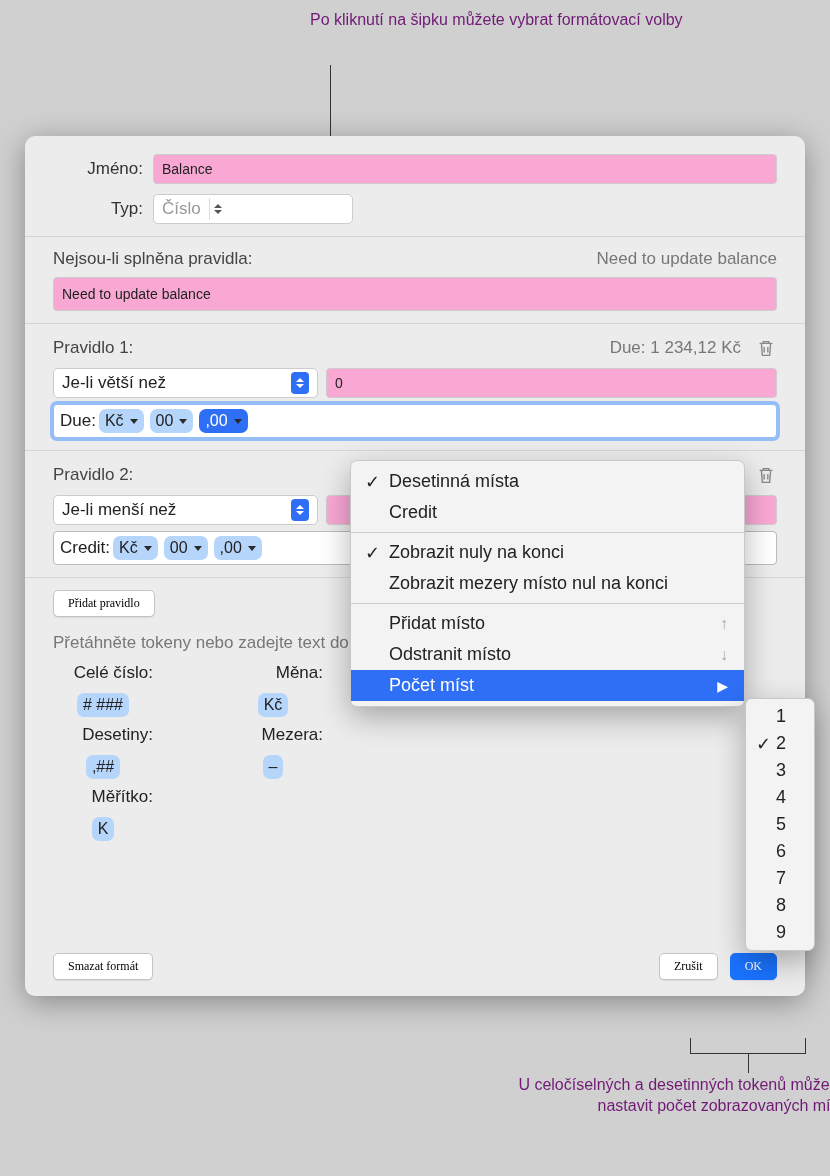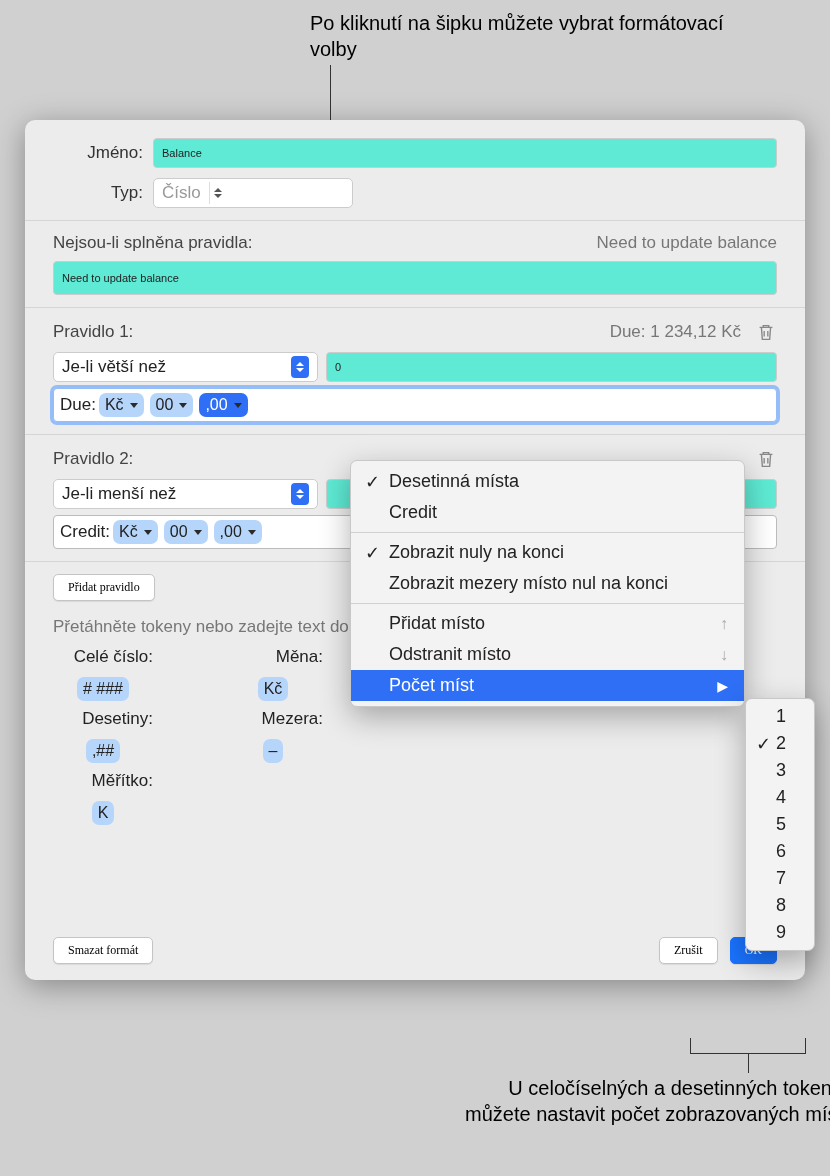--- a/index.html
+++ b/index.html
@@ -8,46 +8,46 @@
     background: #d0d0d0;
     width: 830px;
     height: 1176px;
     position: relative;
     overflow: hidden;
     font-size: 17px;
     color: #222;
   }
   .annotation {
     position: absolute;
-    font-size: 20px;
-    color: #000000;
+    font-size: 16px;
+    color: #701a75;
     line-height: 1.3;
   }
   .ann-top { top: 10px; left: 310px; width: 450px; }
   .ann-bot { top: 1075px; left: 463px; width: 380px; text-align: right; }
   .callout-line { position: absolute; background: #333; }
   .callout-v1 { left: 330px; top: 65px; width: 1px; height: 82px; }
   .callout-bracket { position:absolute; left:690px; top:1038px; width:116px; height:16px; border-bottom:1px solid #333; border-left:1px solid #333; border-right:1px solid #333;}
   .callout-bstem { position:absolute; left:748px; top:1053px; width:1px; height:20px; background:#333;}
   .panel {
     position: absolute;
-    left: 25px; top: 120px;
+    left: 25px; top: 136px;
     width: 780px; height: 860px;
     background: #ececec;
     border-radius: 10px;
     box-shadow: 0 6px 30px rgba(0,0,0,0.35);
     padding: 18px 28px;
   }
   .row { display: flex; align-items: center; margin-bottom: 10px; }
   .lbl { width: 90px; text-align: right; margin-right: 10px; color: #333; }
   .textfield {
-    flex: 1; height: 30px; background: #5eead4;
+    flex: 1; height: 30px; background: #f9a8d4;
     border: 1px solid #ccc; border-radius: 4px;
     padding: 0 8px; display: flex; align-items: center;
-    font-size: 11px;
+    font-size: 14px;
   }
   .dropdown {
     height: 30px; background: #fff; border: 1px solid #ccc;
     border-radius: 5px; display: inline-flex; align-items: center;
     padding: 0 8px; font-size: 17px; position: relative;
   }
   .dd-arrows {
     width: 18px; height: 22px; background: #fff;
     border-left: 1px solid #ddd; margin-left: 8px;
     display: flex; flex-direction: column; align-items: center; justify-content: center;

